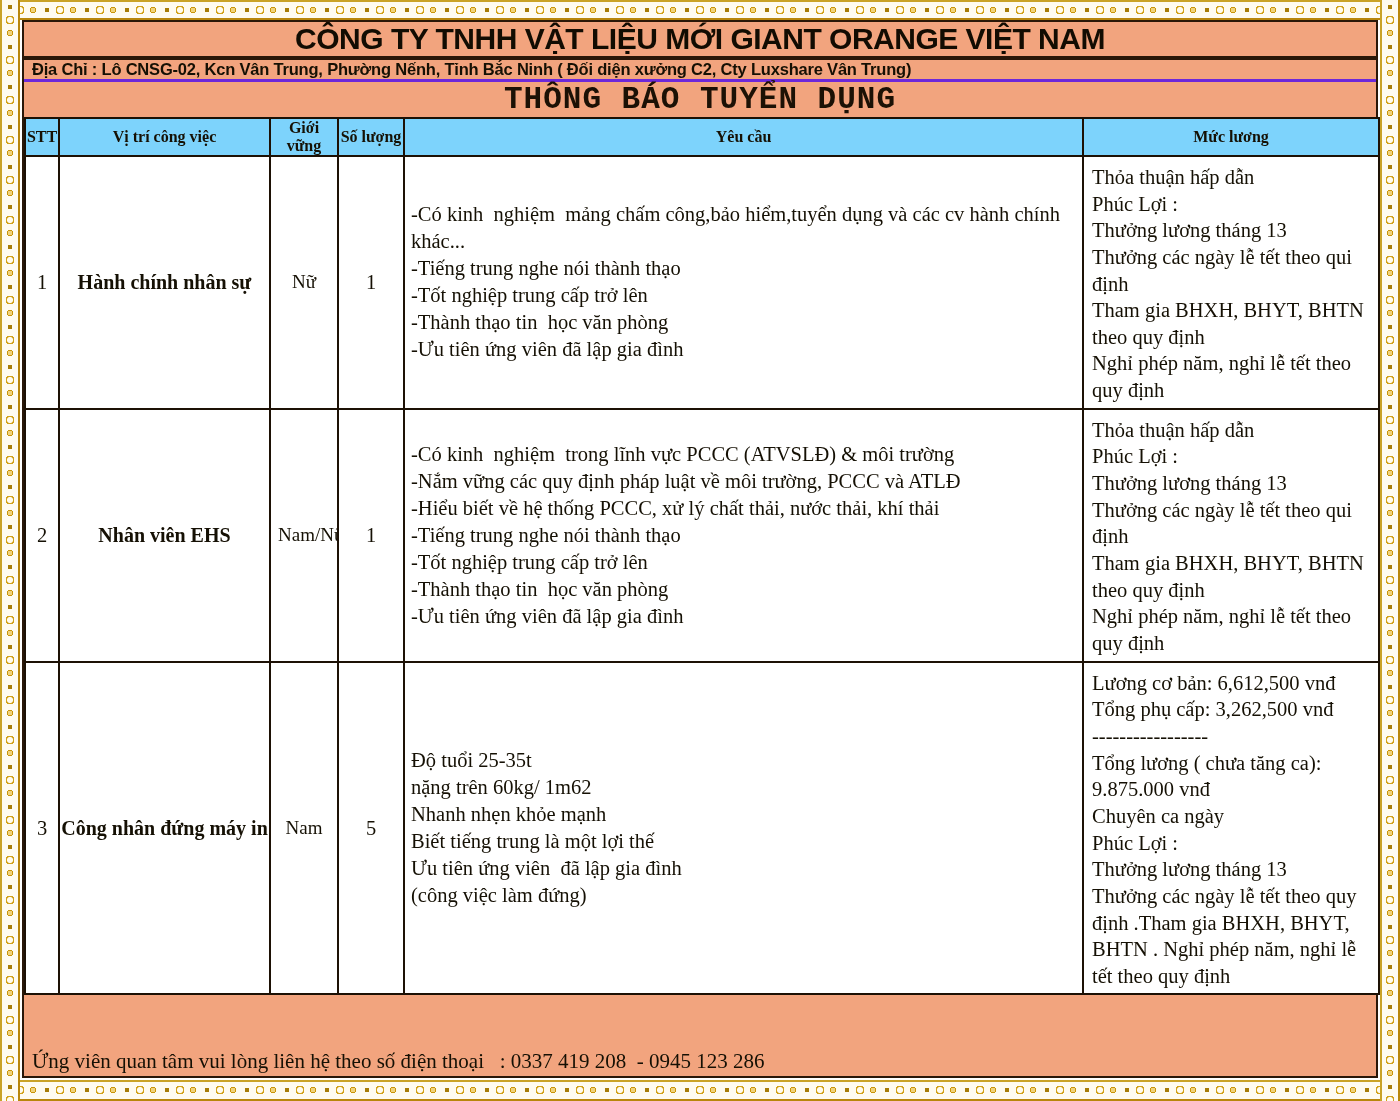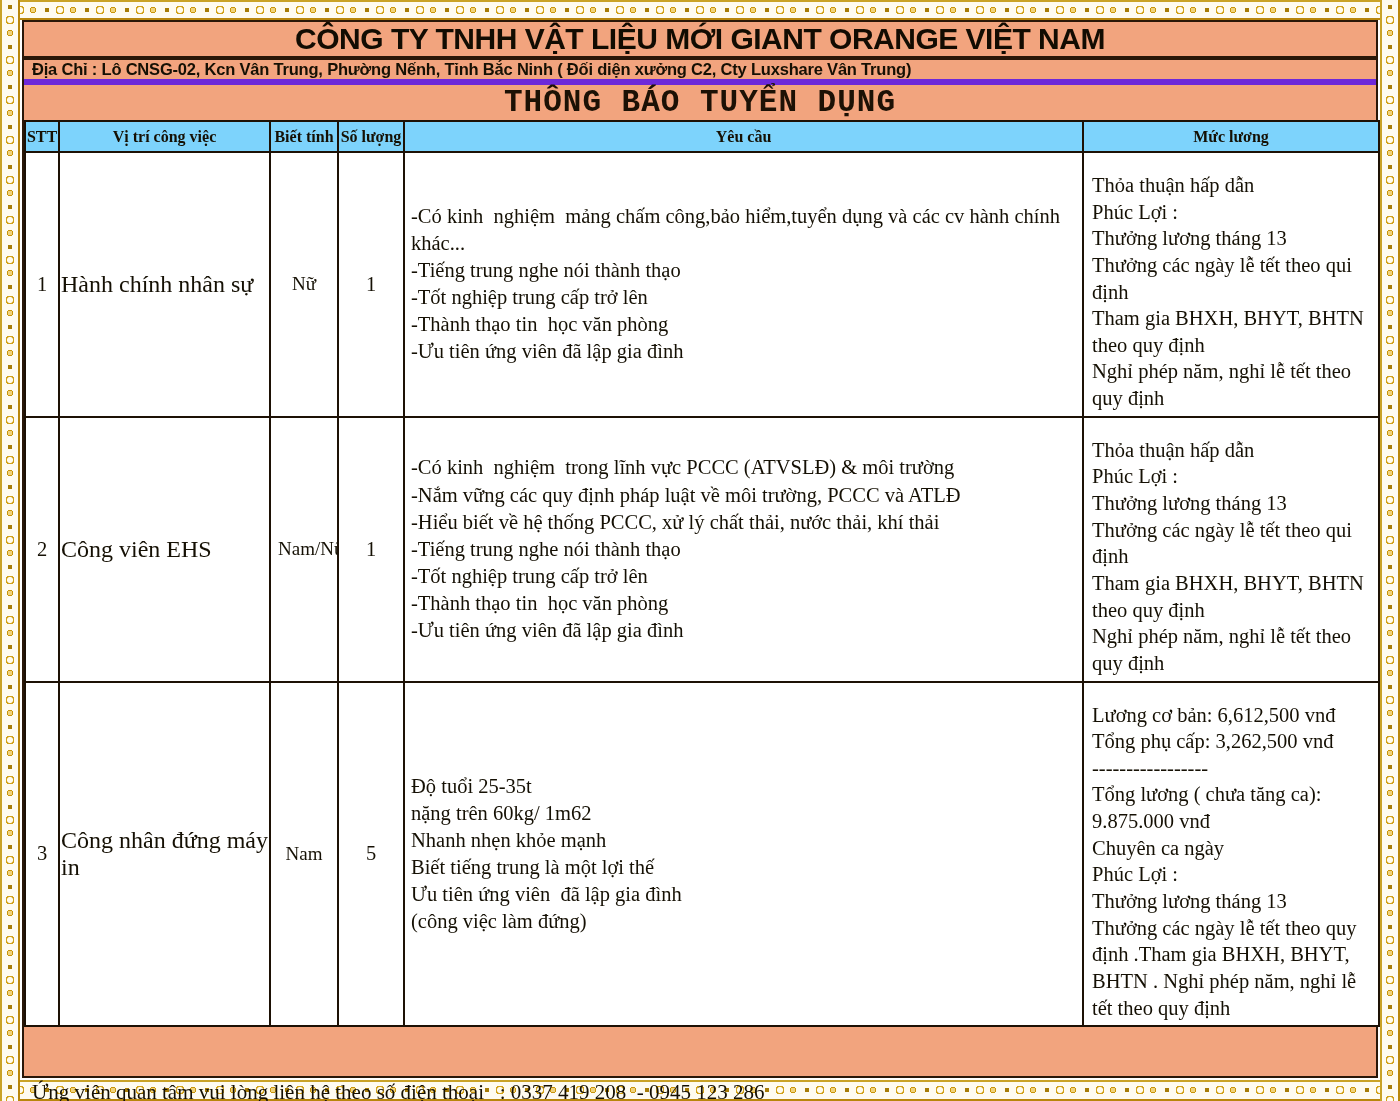--- a/index.html
+++ b/index.html
@@ -49,21 +49,21 @@
   }
   .band { box-sizing:border-box; }
   .company-band {
     height:74px; border-bottom:4px solid #2a1708;
     display:flex; align-items:center; justify-content:center;
     font-family:"Liberation Sans", sans-serif;
     font-weight:bold; font-size:30px; letter-spacing:-0.5px;
     color:#120c02;
   }
   .addr-band {
-    height:27px; border-bottom:6px solid #6d28d9;
+    height:27px; border-bottom:3px solid #6d28d9;
     display:flex; align-items:center;
     padding:0 8px;
     font-family:"Liberation Sans", sans-serif;
     font-weight:bold; font-size:16.5px; letter-spacing:-0.2px;
   }
   .title-band {
     height:52px;
     display:flex; align-items:center; justify-content:center;
     font-weight:bold; font-size:31px; letter-spacing:1px;
     color:#1c1105;
@@ -79,29 +79,29 @@
     box-sizing:border-box;
     overflow:hidden;
   }
   thead th {
     height:31px; background:#7dd3fc;
     font-weight:bold; font-size:16px; text-align:center;
     padding:0;
   }
   td { font-size:20.5px; }
   td.c-stt   { text-align:center; }
-  td.c-pos   { text-align:left; font-weight:normal; font-size:24px; }
+  td.c-pos   { text-align:center; font-weight:bold; font-size:20px; }
   td.c-gen   { text-align:center; font-size:19px; padding:0 7px; }
   td.c-qty   { text-align:center; }
   td.c-req   {
     vertical-align:middle; padding:4px 4px 4px 6px;
     white-space:pre-wrap; line-height:1.32;margin-top:40px;
   }
   td.c-sal   {
-    vertical-align:top; padding:19px 4px 4px 8px;
+    vertical-align:top; padding:7px 4px 4px 8px;
     white-space:pre-wrap; line-height:1.3;
   }
   tr.r1 td { height:228px; }
   tr.r2 td { height:253px; }
   tr.r3 td { height:306px; }
 
   .contact-band {
     border-bottom:3px solid #2a1708;
     padding:2px 8px 3px 8px;
     font-size:21px; line-height:1.22;
@@ -131,21 +131,21 @@
         <col style="width:211px">
         <col style="width:68px">
         <col style="width:66px">
         <col style="width:679px">
         <col style="width:296px">
       </colgroup>
       <thead>
         <tr>
           <th>STT</th>
           <th>Vị trí công việc</th>
-          <th>Biết tính</th>
+          <th>Giới vững</th>
           <th>Số lượng</th>
           <th>Yêu cầu</th>
           <th>Mức lương</th>
         </tr>
       </thead>
       <tbody>
         <tr class="r1">
           <td class="c-stt">1</td>
           <td class="c-pos">Hành chính nhân sự</td>
           <td class="c-gen">Nữ</td>
@@ -157,21 +157,21 @@
 -Ưu tiên ứng viên đã lập gia đình</td>
           <td class="c-sal">Thỏa thuận hấp dẫn
 Phúc Lợi :
 Thưởng lương tháng 13
 Thưởng các ngày lễ tết theo qui định
 Tham gia BHXH, BHYT, BHTN theo quy định
 Nghỉ phép năm, nghỉ lễ tết theo quy định</td>
         </tr>
         <tr class="r2">
           <td class="c-stt">2</td>
-          <td class="c-pos">Công viên EHS</td>
+          <td class="c-pos">Nhân viên EHS</td>
           <td class="c-gen">Nam/Nữ</td>
           <td class="c-qty">1</td>
           <td class="c-req">-Có kinh  nghiệm  trong lĩnh vực PCCC (ATVSLĐ) &amp; môi trường
 -Nắm vững các quy định pháp luật về môi trường, PCCC và ATLĐ
 -Hiểu biết về hệ thống PCCC, xử lý chất thải, nước thải, khí thải
 -Tiếng trung nghe nói thành thạo
 -Tốt nghiệp trung cấp trở lên
 -Thành thạo tin  học văn phòng
 -Ưu tiên ứng viên đã lập gia đình</td>
           <td class="c-sal">Thỏa thuận hấp dẫn

